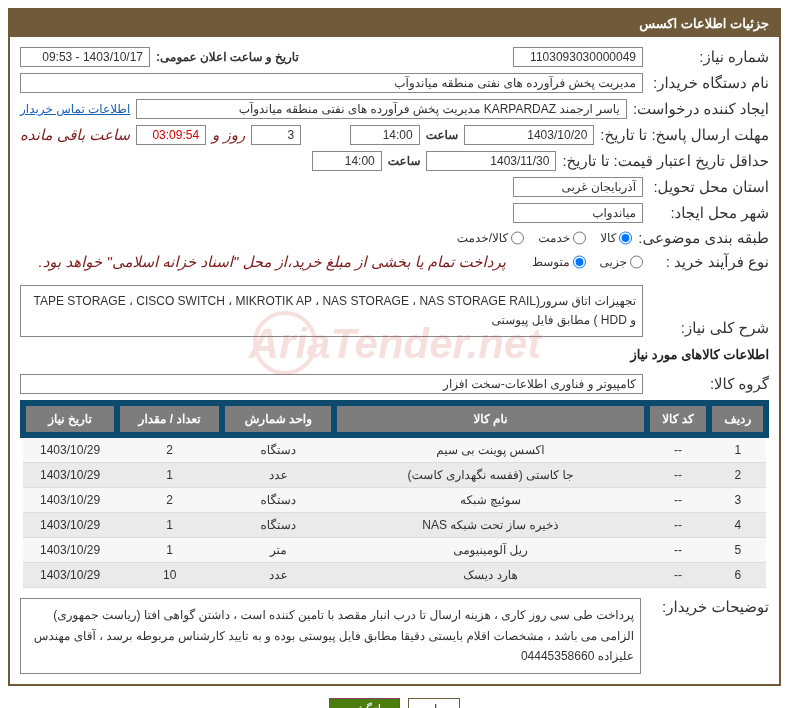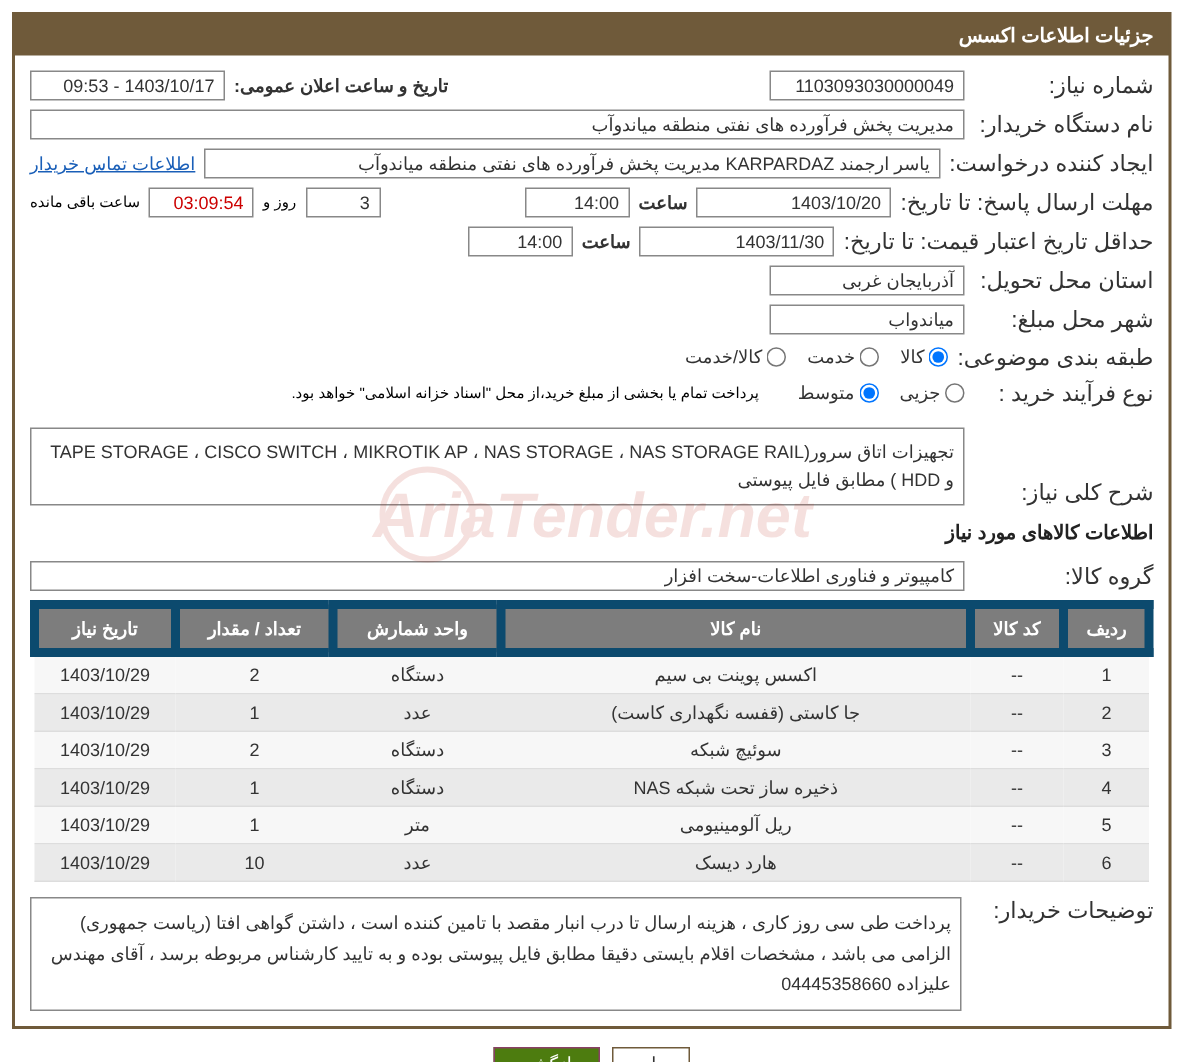--- a/index.html
+++ b/index.html
@@ -68,22 +68,23 @@
   display: inline-flex;
   gap: 14px;
   align-items: center;
 }
 .radio-item {
   display: inline-flex;
   gap: 3px;
 }
 .radio-item input { margin: 0; }
 .inline-text {
-  color: #000000;
-  font-size: 10px;
+  color: #7f1d1d;
+  font-size: 15px;
+  font-style: italic;
 }
 .desc-box {
   border: 1px solid #888;
   padding: 6px;
   font-size: 12px;
   line-height: 1.6;
   background: #fff;
 }
 .section-title {
   font-weight: bold;
@@ -212,21 +213,21 @@
       <span class="label-sm">ساعت</span>
       <span class="field field-sm">14:00</span>
     </div>
 
     <div class="row">
       <span class="label">استان محل تحویل:</span>
       <span class="field field-med">آذربایجان غربی</span>
     </div>
 
     <div class="row">
-      <span class="label">شهر محل مبلغ:</span>
+      <span class="label">شهر محل ایجاد:</span>
       <span class="field field-med">میاندواب</span>
     </div>
 
     <div class="row">
       <span class="label">طبقه بندی موضوعی:</span>
       <span class="radio-group">
         <label class="radio-item">
               <input type="radio" name="subj" checked="" style=""> 
               <span>کالا</span>
             </label>

